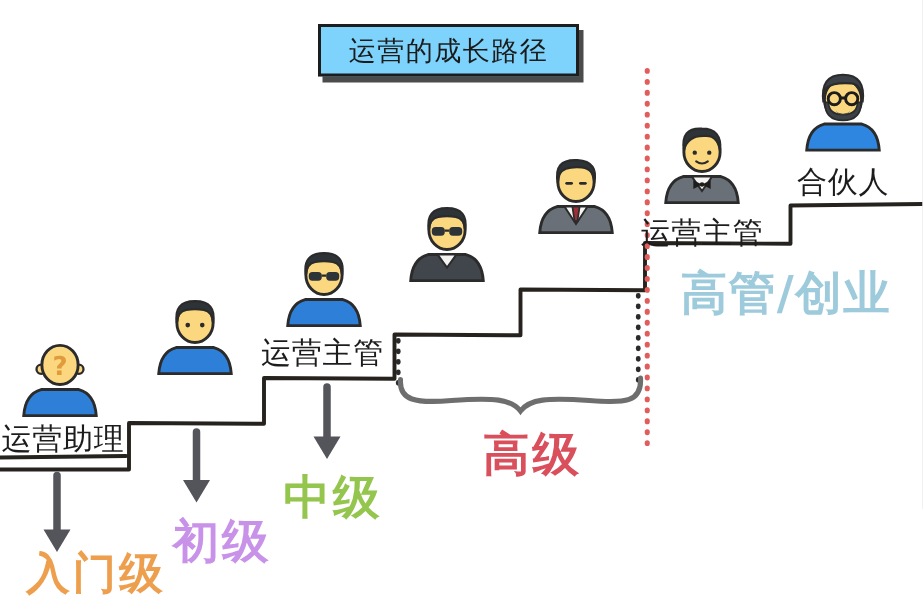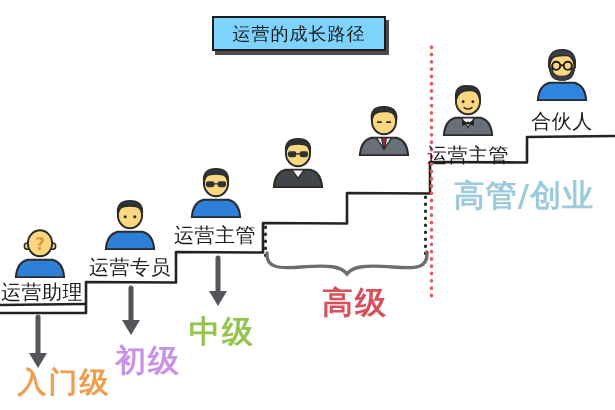--- a/index.html
+++ b/index.html
@@ -120,21 +120,20 @@
     <path d="M16.5,23 Q14,4 30,4 Q46,4 43.5,23 Q43,11 36,10 Q24,9 18.5,13 Q16.5,17 16.5,23 Z" fill="#3c4147" stroke="#2b2b2b" stroke-width="1.5"></path>
     <path d="M17.5,23 Q17.5,35.5 30,35.5 Q42.5,35.5 42.5,23 L40,23 Q40,31.5 30,31.5 Q20,31.5 20,23 Z" fill="#3c4147" stroke="#2b2b2b" stroke-width="1.2"></path>
     <path d="M25,29 Q30,33.5 35,29 Q33,31.5 30,31.5 Q27,31.5 25,29 Z" fill="#3c4147"></path>
     <circle cx="24" cy="20.5" r="4.2" fill="none" stroke="#1d1d1d" stroke-width="2"></circle>
     <circle cx="36" cy="20.5" r="4.2" fill="none" stroke="#1d1d1d" stroke-width="2"></circle>
     <line x1="28" y1="20" x2="32" y2="20" stroke="#1d1d1d" stroke-width="2"></line>
     <path d="M5,56 Q6,41 17,38 L43,38 Q54,41 55,56 Z" fill="#2e86e0" stroke="#2b2b2b" stroke-width="2"></path>
   </svg>
 
   <div class="role-label" style="left:42px;top:279px;">运营助理</div>
-  <div class="role-label" style="left:130px;top:254px;">运营专员</div>
   <div class="role-label" style="left:215px;top:222px;">运营主管</div>
   <div class="role-label" style="left:468px;top:142px;">运营主管</div>
   <div class="role-label" style="left:562px;top:108px;">合伙人</div>
 
   <div class="level-label lv-entry" style="left: 46px; top: 363px; color: rgb(237, 159, 77); padding-left: 36px;">入门级</div>
   <div class="level-label" style="left: 148px; top: 340px; color: rgb(200, 146, 233);">初级</div>
   <div class="level-label" style="left: 222px; top: 311px; color: rgb(148, 197, 77);">中级</div>
   <div class="level-label" style="left: 355px; top: 282px; color: rgb(217, 79, 92);">高级</div>
   <div class="level-label lv-exec" style="left: 524px; top: 175px; color: rgb(158, 203, 220);">高管/创业</div>
 

